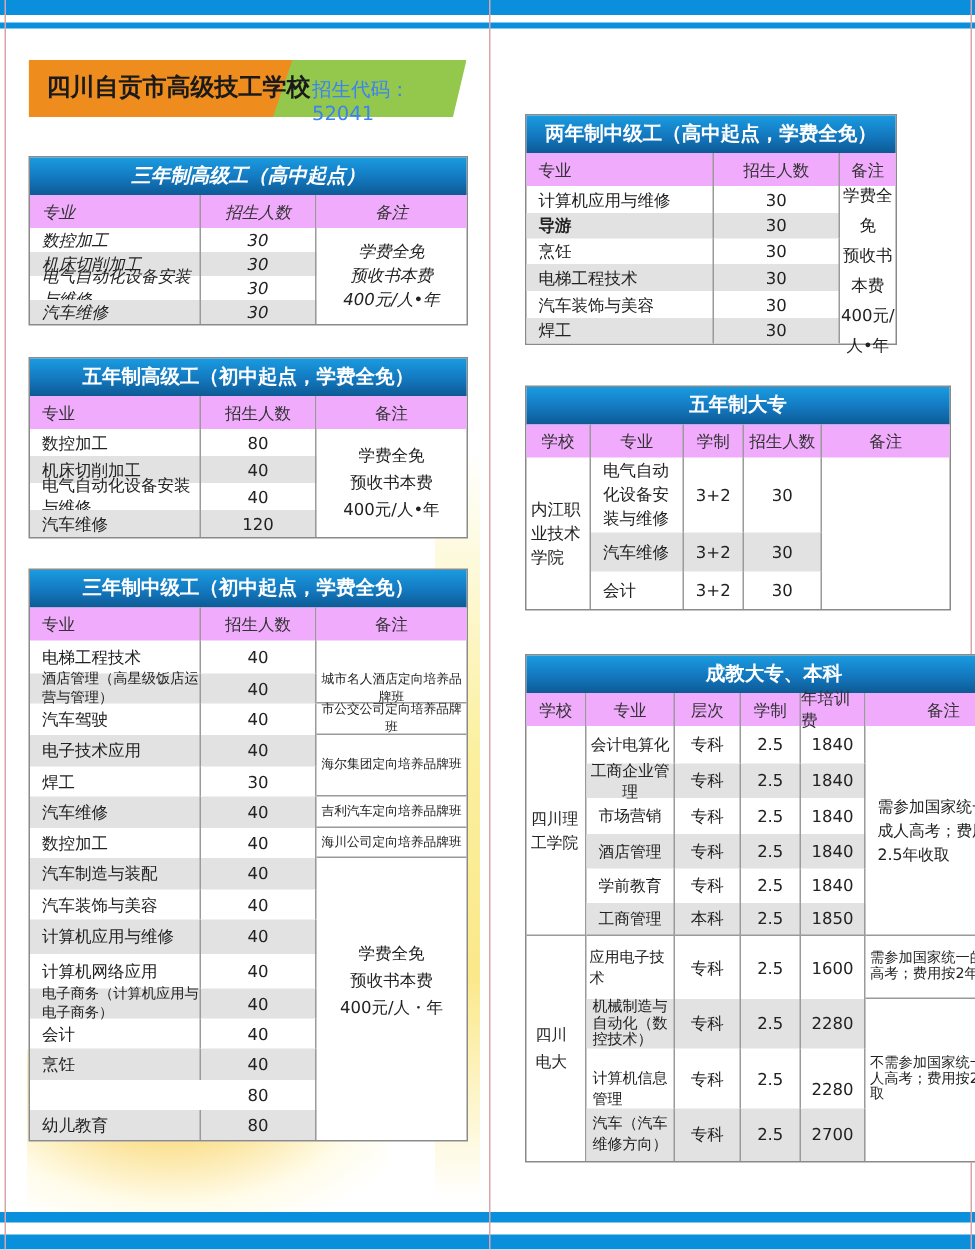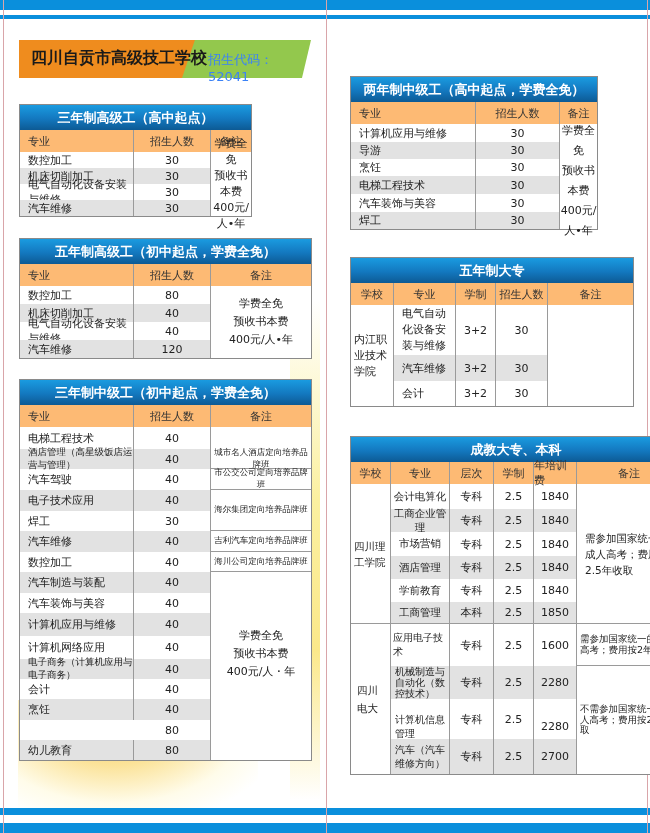--- a/index.html
+++ b/index.html
@@ -30,21 +30,21 @@
 
   
   .tbl { position: absolute; border: 1px solid #8a8a8a; background: #fff; }
   .tbl-title {
     height: 25px; line-height: 25px; text-align: center; color: #fff; font-weight: bold; font-size: 13px;
     background: linear-gradient(180deg, #1a9be0 0%, #1378bf 55%, #0d5a94 100%);
   }
   .grid { display: grid; position: relative; }
   .cell { border-right: 1px solid #9a9a9a; display: flex; align-items: center; font-size: 11px; }
   .cell.last { border-right: none; }
-  .hdr { background: #fdba74; font-size: 11px; justify-content: center; color: #333; }
+  .hdr { background: #f0abfc; font-size: 11px; justify-content: center; color: #333; }
   .hdr.left { justify-content: flex-start; padding-left: 8px; }
   .name { padding-left: 8px; }
   .num { justify-content: center; }
   .center { justify-content: center; text-align: center; }
   .alt { background: #e2e2e2; }
   .note { flex-direction: column; justify-content: center; align-items: center; font-size: 11px; line-height: 26px; text-align: center; }
   .note-small { font-size: 8.5px; justify-content: center; text-align: center; border-bottom: 1px solid #9a9a9a; }
   .small { font-size: 9.5px; }
   .btm { border-bottom: 1px solid #9a9a9a; }
 </style>
@@ -62,21 +62,21 @@
 <div class="vline" style="left:326px;"></div>
 <div class="vline" style="left:647px;"></div>
 
 <div class="banner">
   <div class="banner-orange"></div>
   <div class="banner-green"></div>
   <div class="banner-title">四川自贡市高级技工学校</div>
   <div class="banner-code">招生代码：52041</div>
 </div>
 
-<div class="tbl" style="left:19px;top:104px;width:233px;">
+<div class="tbl" style="left:19px;top:104px;width:293px;font-style:italic;">
   <div class="tbl-title">三年制高级工（高中起点）</div>
   <div class="grid" style="grid-template-columns:114px 77px 1fr;grid-template-rows:22px 16px 16px 16px 16px;">
     <div class="cell hdr left">专业</div>
     <div class="cell hdr">招生人数</div>
     <div class="cell hdr last">备注</div>
 
     <div class="cell name" style="grid-row:2;grid-column:1;">数控加工</div>
     <div class="cell num" style="grid-row:2;grid-column:2;">30</div>
     <div class="cell name alt" style="grid-row:3;grid-column:1;">机床切削加工</div>
     <div class="cell num alt" style="grid-row:3;grid-column:2;">30</div>
@@ -171,21 +171,21 @@
 
 <div class="tbl" style="left:350px;top:76px;width:248px;">
   <div class="tbl-title">两年制中级工（高中起点，学费全免）</div>
   <div class="grid" style="grid-template-columns:125px 84px 1fr;grid-template-rows:22px 18px 17px 17px 18px 18px 17px;">
     <div class="cell hdr left">专业</div>
     <div class="cell hdr">招生人数</div>
     <div class="cell hdr last">备注</div>
 
     <div class="cell name" style="grid-row:2;grid-column:1;">计算机应用与维修</div>
     <div class="cell num" style="grid-row:2;grid-column:2;">30</div>
-    <div class="cell name alt" style="grid-row:3;grid-column:1;">导游</div>
+    <div class="cell name alt" style="grid-row:3;grid-column:1;font-weight:bold;">导游</div>
     <div class="cell num alt" style="grid-row:3;grid-column:2;">30</div>
     <div class="cell name" style="grid-row:4;grid-column:1;">烹饪</div>
     <div class="cell num" style="grid-row:4;grid-column:2;">30</div>
     <div class="cell name alt" style="grid-row:5;grid-column:1;">电梯工程技术</div>
     <div class="cell num alt" style="grid-row:5;grid-column:2;">30</div>
     <div class="cell name" style="grid-row:6;grid-column:1;">汽车装饰与美容</div>
     <div class="cell num" style="grid-row:6;grid-column:2;">30</div>
     <div class="cell name alt" style="grid-row:7;grid-column:1;">焊工</div>
     <div class="cell num alt" style="grid-row:7;grid-column:2;">30</div>
 

